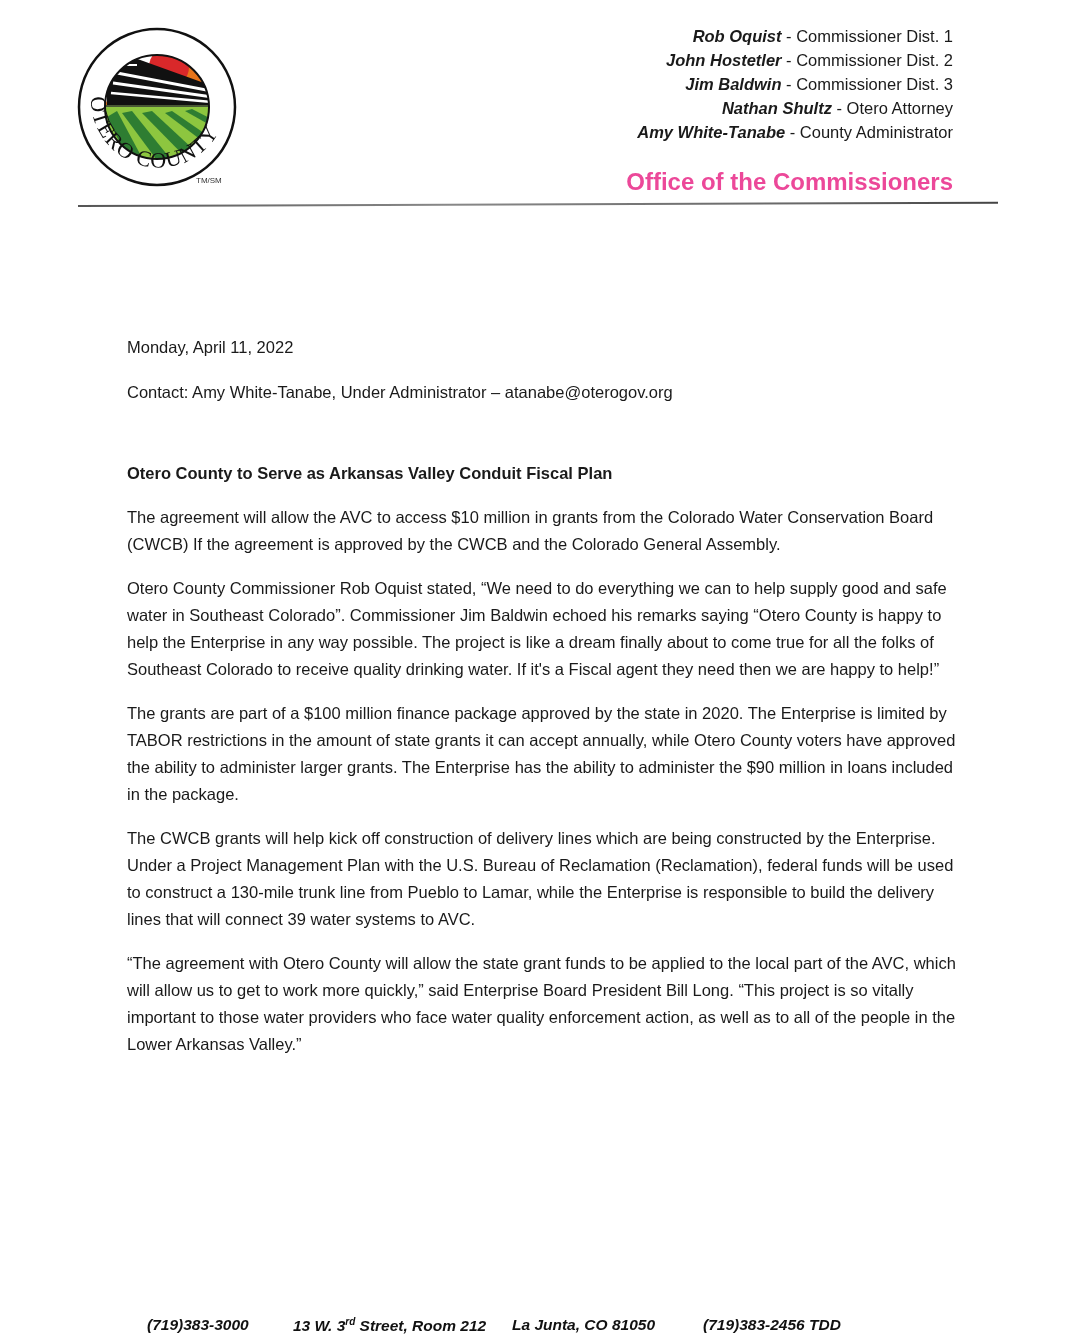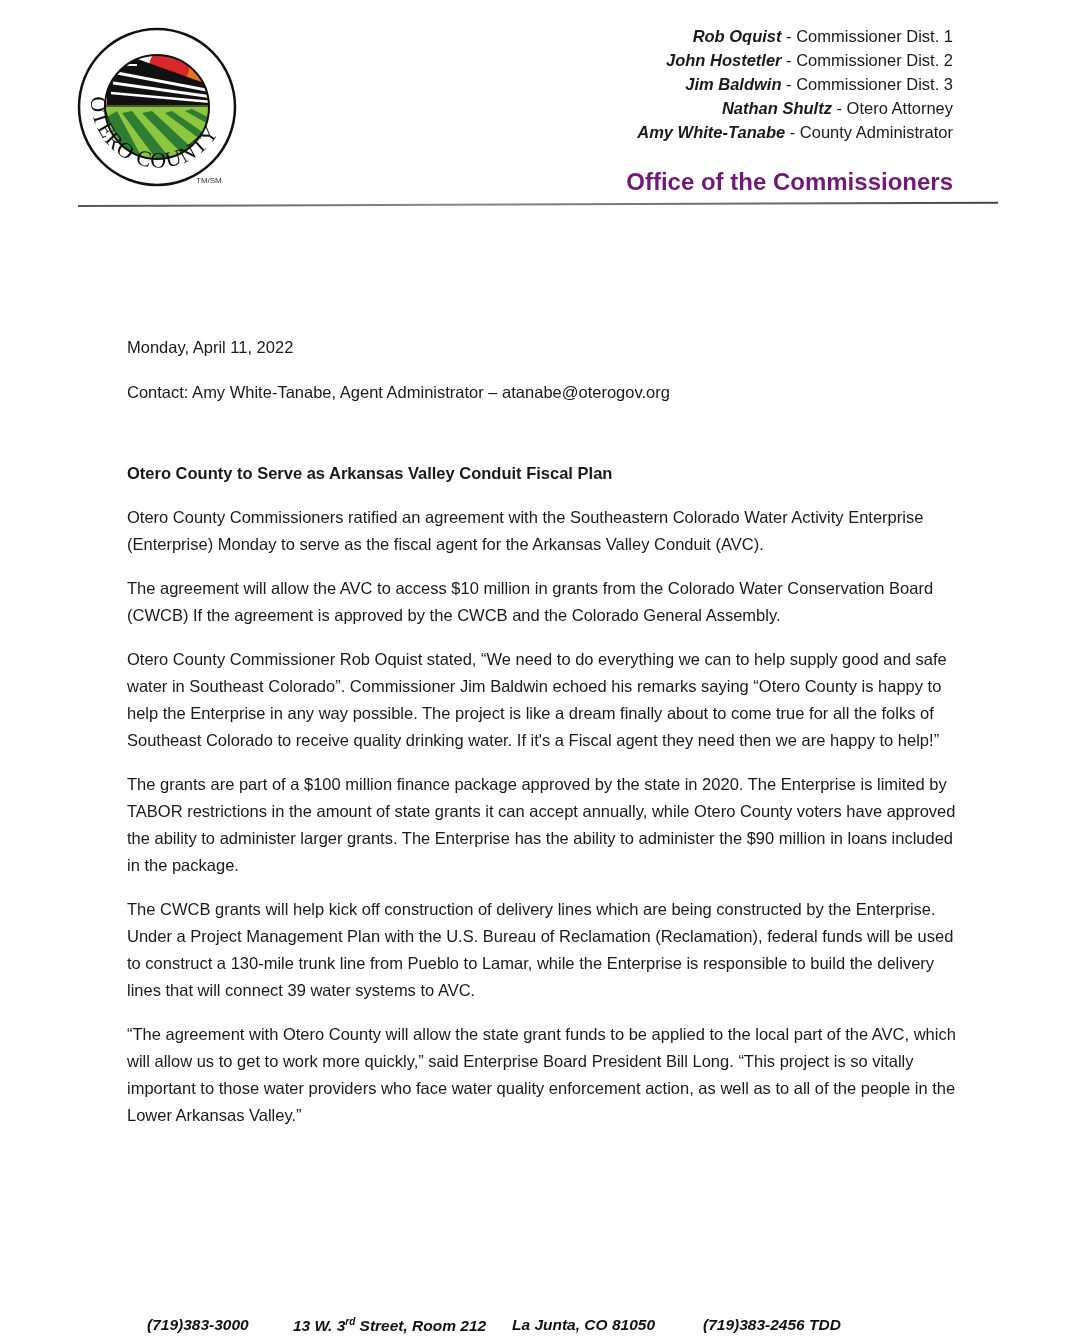--- a/index.html
+++ b/index.html
@@ -4,21 +4,21 @@
 <style>
   html, body { margin: 0; padding: 0; background: #ffffff; }
   body {
     width: 1080px; height: 1344px; position: relative; overflow: hidden;
     font-family: "Liberation Sans", sans-serif; color: #1a1a1a;
   }
   .logo { position: absolute; left: 77px; top: 27px; width: 160px; height: 160px; }
   .logo-tm { position: absolute; left: 196px; top: 176px; font-size: 8px; color: #333; font-family: "Liberation Sans", sans-serif; }
   .staff { position: absolute; right: 127px; top: 24px; text-align: right; font-size: 16.5px; line-height: 24px; }
   .staff .nm { font-weight: bold; font-style: italic; }
-  .office-title { position: absolute; right: 127px; top: 168px; font-size: 24px; font-weight: bold; color: #701a75; }
+  .office-title { position: absolute; right: 127px; top: 168px; font-size: 24px; font-weight: bold; color: #ec4899; }
   .rule {
     position: absolute; left: 78px; top: 205px; width: 920px; height: 2px;
     background: linear-gradient(to right, #555, #888 40%, #666 80%, #444);
     transform: rotate(-0.2deg); transform-origin: left center;
   }
   .body-wrap { position: absolute; left: 127px; top: 316px; width: 830px; font-size: 16.5px; line-height: 27px; }
   .release { font-style: italic; margin: 0; }
   .date { margin: 18px 0 0 0; }
   .contact { margin: 18px 0 0 0; }
   .headline { font-weight: bold; margin: 54px 0 0 0; }
@@ -75,23 +75,22 @@
   <div><span class="nm">Jim Baldwin</span><span> - </span><span>Commissioner Dist. 3</span></div>
   <div><span class="nm">Nathan Shultz</span><span> - </span><span>Otero Attorney</span></div>
   <div><span class="nm">Amy White-Tanabe</span><span> - </span><span>County Administrator</span></div>
 </div>
 
 <div class="office-title">Office of the Commissioners</div>
 <div class="rule"></div>
 
 <div class="body-wrap">
   <p class="date">Monday, April 11, 2022</p>
-  <p class="contact">Contact:  Amy White-Tanabe, Agent Administrator – atanabe@oterogov.org</p>
+  <p class="contact">Contact:  Amy White-Tanabe, Under Administrator – atanabe@oterogov.org</p>
   <p class="headline">Otero County to Serve as Arkansas Valley Conduit Fiscal Plan</p>
-  <p class="para">Otero County Commissioners ratified an agreement with the Southeastern Colorado Water Activity Enterprise (Enterprise) Monday to serve as the fiscal agent for the Arkansas Valley Conduit (AVC).</p>
   <p class="para">The agreement will allow the AVC to access $10 million in grants from the Colorado Water Conservation Board (CWCB) If the agreement is approved by the CWCB and the Colorado General Assembly.</p>
   <p class="para">Otero County Commissioner Rob Oquist stated, “We need to do everything we can to help supply good and safe water in Southeast Colorado”.   Commissioner Jim Baldwin echoed his remarks saying “Otero County is happy to help the Enterprise in any way possible. The project is like a dream finally about to come true for all the folks of Southeast Colorado to receive quality drinking water. If it's a Fiscal agent they need then we are happy to help!”</p>
   <p class="para">The grants are part of a $100 million finance package approved by the state in 2020. The Enterprise is limited by TABOR restrictions in the amount of state grants it can accept annually, while Otero County voters have approved the ability to administer larger grants. The Enterprise has the ability to administer the $90 million in loans included in the package.</p>
   <p class="para">The CWCB grants will help kick off construction of delivery lines which are being constructed by the Enterprise. Under a Project Management Plan with the U.S. Bureau of Reclamation (Reclamation), federal funds will be used to construct a 130-mile trunk line from Pueblo to Lamar, while the Enterprise is responsible to build the delivery lines that will connect 39 water systems to AVC.</p>
   <p class="para">“The agreement with Otero County will allow the state grant funds to be applied to the local part of the AVC, which will allow us to get to work more quickly,” said Enterprise Board President Bill Long. “This project is so vitally important to those water providers who face water quality enforcement action, as well as to all of the people in the Lower Arkansas Valley.”</p>
 </div>
 
 <div class="footer">
   <span style="left:0">(719)383-3000</span>
   <span style="left:146px"><span style="position:static">13 W. 3</span><sup>rd</sup><span style="position:static"> Street, Room 212</span></span>

